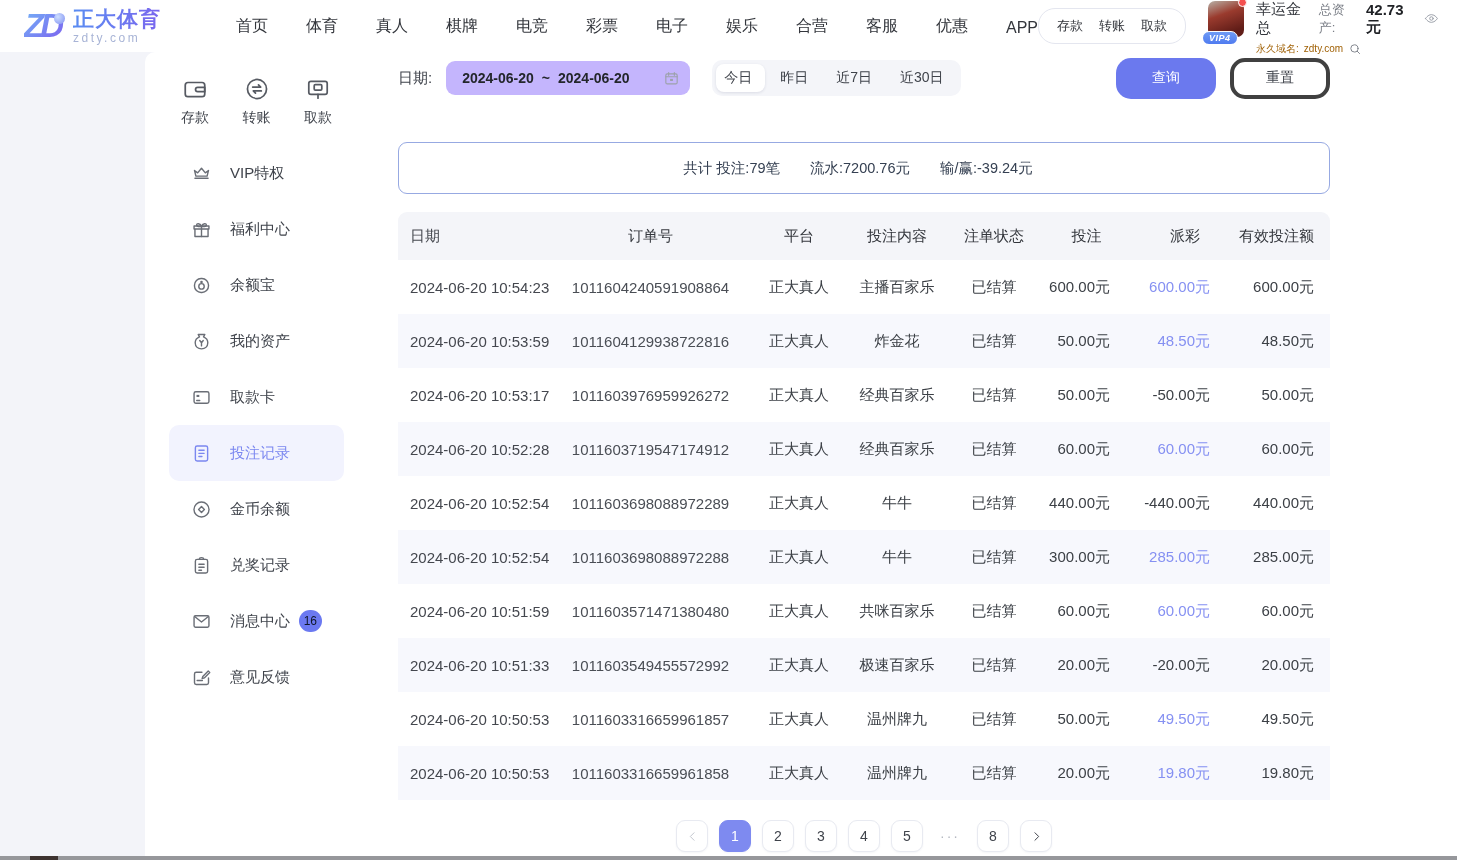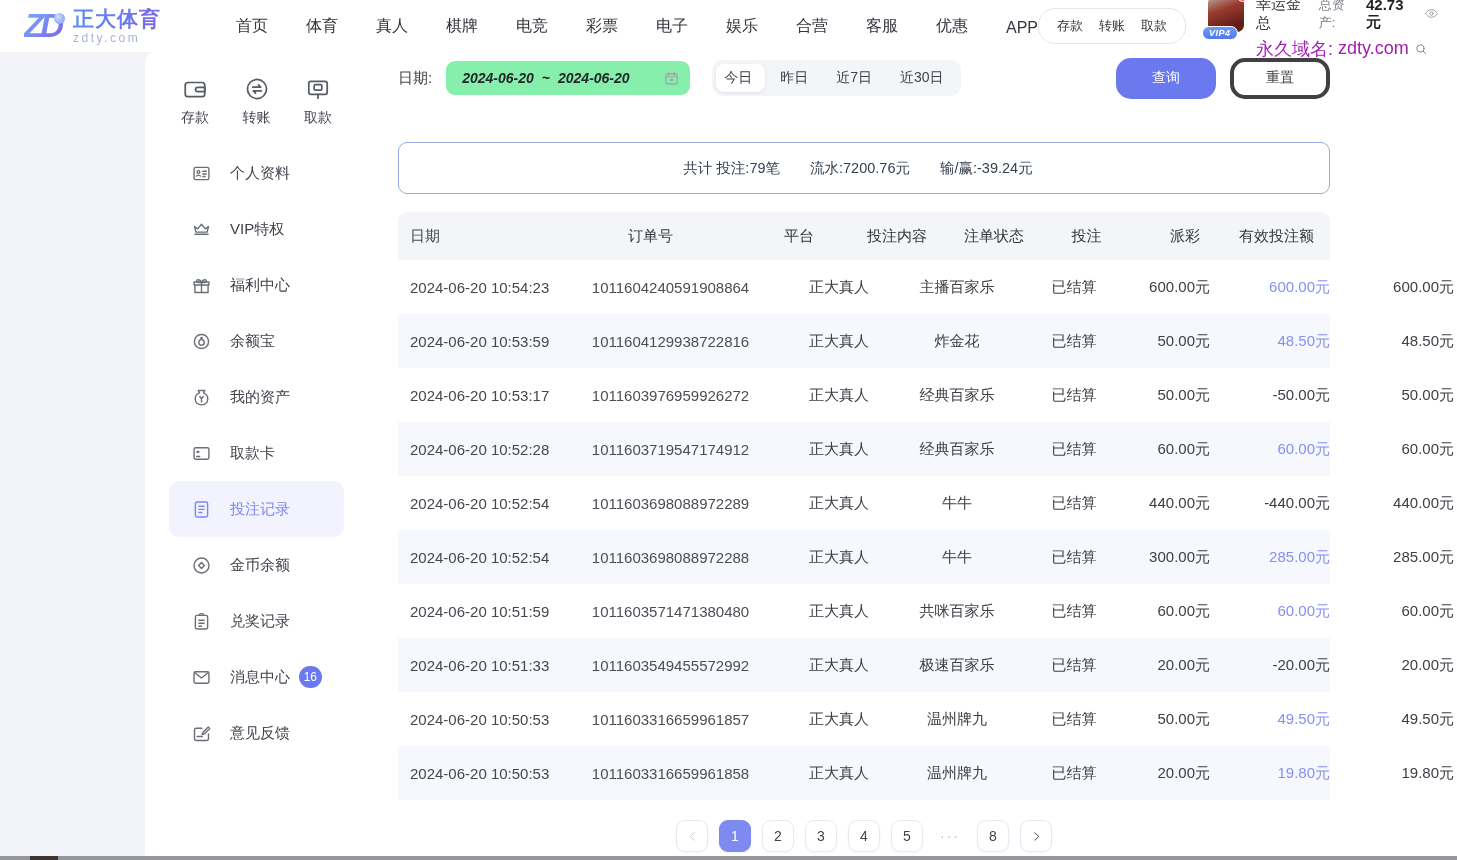--- a/index.html
+++ b/index.html
@@ -57,21 +57,21 @@
     background:linear-gradient(180deg,#6f9bf5,#4f7bf0);color:#fff;
     font-size:9px;font-weight:700;font-style:italic;border-radius:8px;
     padding:1px 6px;border:1.5px solid #fff;letter-spacing:.5px;white-space:nowrap;
   }
   .user-lines{display:flex;flex-direction:column;gap:4px;padding-top:3px;}
   .user-line1{display:flex;align-items:center;gap:10px;font-size:15px;}
   .user-name{color:#33363c;font-weight:500;}
   .assets-label{color:#7a7e86;font-size:13px;}
   .assets-value{color:#1f2125;font-weight:700;font-size:15px;}
   .eye{width:17px;height:17px;color:#9ba0a9;cursor:pointer;margin-left:2px;}
-  .user-line2{display:flex;align-items:center;gap:5px;font-size:18px;color:#a21caf;}
+  .user-line2{display:flex;align-items:center;gap:5px;font-size:10px;color:#a16207;}
   .mini-search{width:14px;height:14px;color:#7a7e86;cursor:pointer;}
 
   
   .page{display:flex;height:808px;}
   .sidebar{
     margin-left:145px;width:223px;background:#fff;border-top-left-radius:10px;
     padding-top:24px;flex:0 0 auto;
   }
   .quick-actions{display:flex;justify-content:space-between;padding:0 36px;margin-bottom:18px;}
   .qa{display:flex;flex-direction:column;align-items:center;gap:7px;cursor:pointer;}
@@ -81,32 +81,32 @@
   .side-item{
     display:flex;align-items:center;height:56px;margin:0 24px;border-radius:10px;
     padding-left:22px;cursor:pointer;color:#3f434b;
   }
   .side-item .icon{width:21px;height:21px;color:#6a6e76;flex:0 0 auto;}
   .side-label{font-size:15px;margin-left:18px;}
   .side-item.active{background:#f2f3fe;color:#7b87f0;}
   .side-item.active .icon{color:#7b87f0;}
   .side-badge{
     margin-left:auto;margin-right:22px;min-width:22px;height:22px;border-radius:11px;
-    background:var(--badge);color:#ffffff;font-size:12px;display:flex;align-items:center;
+    background:var(--badge);color:#0f172a;font-size:12px;display:flex;align-items:center;
     justify-content:center;padding:0 5px;
   }
 
   
   .main{flex:1;background:#fff;padding:0 0 0 30px;}
   .main-inner{width:932px;}
   .filter-row{display:flex;align-items:center;margin-top:8px;height:36px;}
   .date-label{font-size:15px;color:#3f434b;margin-right:14px;}
   .date-input{
-    background:#86efac;border-radius:9px;height:34px;width:244px;display:flex;
-    align-items:center;padding:0 10px 0 16px;cursor:pointer;font-style:italic;
+    background:#c4b5fd;border-radius:9px;height:34px;width:244px;display:flex;
+    align-items:center;padding:0 10px 0 16px;cursor:pointer;
   }
   .date-text{font-size:14px;font-weight:600;color:#23262b;display:flex;gap:8px;}
   .cal{width:17px;height:17px;color:#9ca1aa;margin-left:auto;}
   .range-group{
     margin-left:22px;background:#f4f5f9;border-radius:10px;height:36px;display:flex;
     align-items:center;padding:0 4px;gap:2px;
   }
   .range-chip{
     font-size:14px;color:#3f434b;padding:0 13px;height:28px;display:flex;align-items:center;
     border-radius:8px;cursor:pointer;white-space:nowrap;
@@ -123,21 +123,21 @@
 
   .summary-card{
     margin-top:46px;border:1.5px solid var(--summary-border);border-radius:9px;
     height:52px;display:flex;align-items:center;padding-left:18px;background:#fff;justify-content:center;
   }
   .summary-part{font-size:14.5px;color:#354052;margin-right:30px;white-space:pre;}
 
   .table{margin-top:18px;font-size:15px;}
   .trow{display:grid;grid-template-columns:150px 205px 92px 104px 90px 95px 102px 94px;align-items:center;}
   .thead{background:#f4f5f9;border-radius:9px 9px 0 0;height:48px;color:#33363c;}
-  .tbody .trow{height:54px;color:#3c4046;gap:20px;}
+  .tbody .trow{height:54px;color:#3c4046;}
   .tbody .trow:nth-child(even){background:var(--alt-row);}
   .tcell{text-align:center;white-space:nowrap;}
   .tcell:nth-child(1){text-align:left;padding-left:12px;color:#44474e;}
   .tbody .tcell:nth-child(2){color:#4a4e55;}
   .tbody .tcell:nth-child(6){text-align:right;padding-right:24px;}
   .tbody .tcell:nth-child(7){text-align:right;padding-right:26px;}
   .tcell:nth-child(8){text-align:right;padding-right:16px;}
   .tbody .tcell.win{color:var(--payout);}
 
   .pagination{display:flex;justify-content:center;align-items:center;gap:11px;margin-top:20px;}
@@ -250,30 +250,20 @@
               <path d="M12 17v3.5"></path>
             </svg>
           </span>
           <div class="qa-label">取款</div>
         </div>
       </div>
     <ul class="side-menu" id="side-menu">
         <li class="side-item">
           <span class="icon ">
             <svg viewBox="0 0 24 24">
-              <rect x="3.5" y="5" width="17" height="14" rx="2"></rect>
-              <circle cx="8.5" cy="10.3" r="1.6"></circle>
-              <path d="M6.3 15c.5-1.6 3.9-1.6 4.4 0M13.5 9.5h4M13.5 12.5h4M13.5 15.5h2.5"></path>
-            </svg>
-          </span>
-          <span class="side-label">个人资料</span>
-        </li>
-        <li class="side-item">
-          <span class="icon ">
-            <svg viewBox="0 0 24 24">
               <path d="M4.5 17.5h15M4 8.5l3.6 2.8L12 6l4.4 5.3L20 8.5l-1.6 6.5H5.6L4 8.5z"></path>
             </svg>
           </span>
           <span class="side-label">VIP特权</span>
         </li>
         <li class="side-item">
           <span class="icon ">
             <svg viewBox="0 0 24 24">
               <path d="M4.5 11.5h15V20h-15zM3.5 8h17v3.5h-17z"></path>
               <path d="M12 8v12M12 8c-1.8-3.2-6-3.6-5.5-.6.3 1.8 3.2 1.3 5.5.6zm0 0c1.8-3.2 6-3.6 5.5-.6-.3 1.8-3.2 1.3-5.5.6z"></path>

